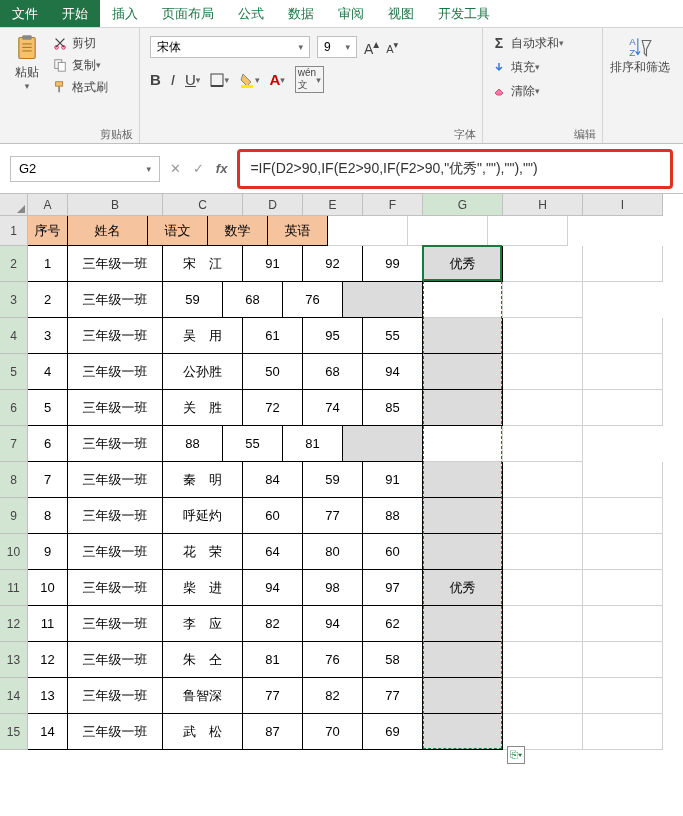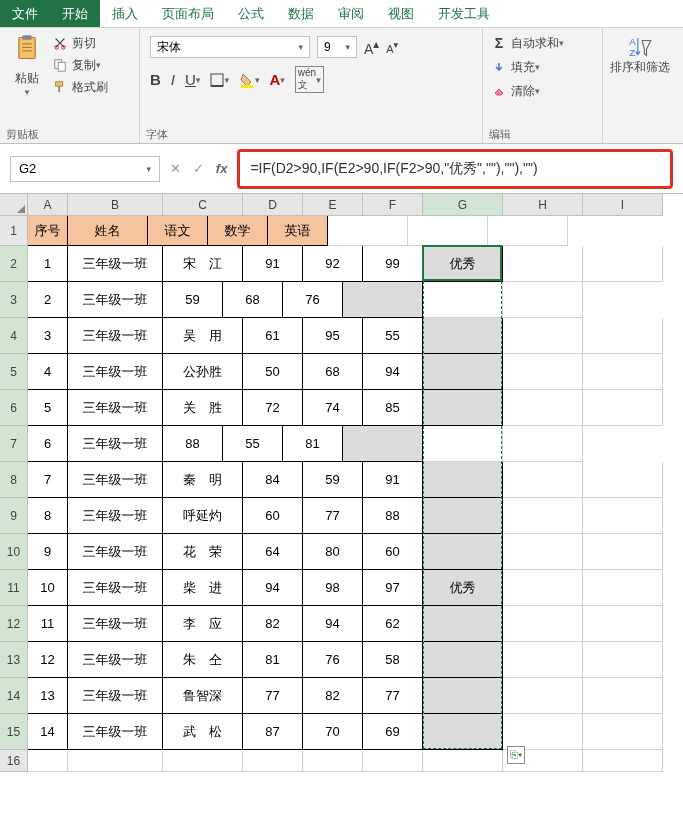--- a/index.html
+++ b/index.html
@@ -7,26 +7,26 @@
 
 
 .tabs { display: flex; background: #fff; border-bottom: 1px solid #d4d4d4; height: 28px; }
 .tab { padding: 5px 12px; color: #217346; cursor: pointer; font-size: 13px; }
 .tab.active { background: #217346; color: #fff; }
 .tab.file { background: #217346; color: #fff; }
 
 
 .ribbon { display: flex; height: 116px; border-bottom: 1px solid #c0c0c0; background: #f3f3f3; position: relative; }
 .group { border-right: 1px solid #d4d4d4; display: flex; flex-direction: column; padding: 4px 6px 0 6px; }
-.group-label { text-align: left; color: #666; font-size: 11px; padding: 2px 0 1px 0; margin-top: auto; }
+.group-label { text-align: right; color: #666; font-size: 11px; padding: 2px 0 1px 0; margin-top: auto; }
 .group-body { display: flex; flex: 1; }
 
 .paste-main { display: flex; flex-direction: column; align-items: center; width: 42px; padding-top: 2px; }
 .paste-icon { width: 28px; height: 28px; }
-.paste-label { font-size: 12px; margin-top: 8px; color: #444; }
+.paste-label { font-size: 12px; margin-top: 2px; color: #444; }
 .paste-side { display: flex; flex-direction: column; margin-left: 4px; }
 .side-btn { display: flex; align-items: center; height: 22px; font-size: 12px; color: #444; }
 .side-btn .ico { width: 16px; height: 16px; margin-right: 4px; display: inline-flex; align-items: center; justify-content: center; }
 
 .font-group { flex: 1; min-width: 0; }
 .font-row1 { display: flex; align-items: center; gap: 7px; margin-bottom: 8px; }
 .font-name { width: 160px; height: 22px; border: 1px solid #c0c0c0; background: #fff; padding: 2px 6px; font-size: 12px; display: flex; align-items: center; justify-content: space-between; }
 .font-size { width: 40px; height: 22px; border: 1px solid #c0c0c0; background: #fff; padding: 2px 6px; font-size: 12px; display: flex; align-items: center; justify-content: space-between; }
 .font-row2 { display: flex; align-items: center; gap: 10px; color: #444; font-size: 15px; }
 .font-btn { display: inline-flex; align-items: center; }
@@ -438,32 +438,20 @@
         <div class="cell td" style="width: 40px; height: 36px;">14</div>
         <div class="cell td" style="width: 95px; height: 36px;">三年级一班</div>
         <div class="cell td" style="width: 80px; height: 36px;">武　松</div>
         <div class="cell td" style="width: 60px; height: 36px;">87</div>
         <div class="cell td" style="width: 60px; height: 36px;">70</div>
         <div class="cell td" style="width: 60px; height: 36px;">69</div>
         <div class="cell gcell" style="width: 80px; height: 36px;"></div>
         <div class="cell empty" style="width: 80px; height: 36px;"></div>
         <div class="cell empty" style="width: 80px; height: 36px;"></div>
       </div>
-      <div class="row">
-        <div class="rowhead" style="height: 22px;">16</div>
-        <div class="cell empty" style="width: 40px; height: 22px;"></div>
-        <div class="cell empty" style="width: 95px; height: 22px;"></div>
-        <div class="cell empty" style="width: 80px; height: 22px;"></div>
-        <div class="cell empty" style="width: 60px; height: 22px;"></div>
-        <div class="cell empty" style="width: 60px; height: 22px;"></div>
-        <div class="cell empty" style="width: 60px; height: 22px;"></div>
-        <div class="cell empty" style="width: 80px; height: 22px;"></div>
-        <div class="cell empty" style="width: 80px; height: 22px;"></div>
-        <div class="cell empty" style="width: 80px; height: 22px;"></div>
-      </div>
     </div>
 
   <div class="selbox" id="selbox" style="left: 422px; top: 51px; width: 80px; height: 36px;"></div>
 
   <div class="marq" id="marq" style="left: 423px; top: 52px; width: 79px; height: 503px;"></div>
 
   <div class="fill-opts" id="fillopts" style="left: 507px; top: 552px;">⎘▾</div>
 </div>
 
 </body></html>

